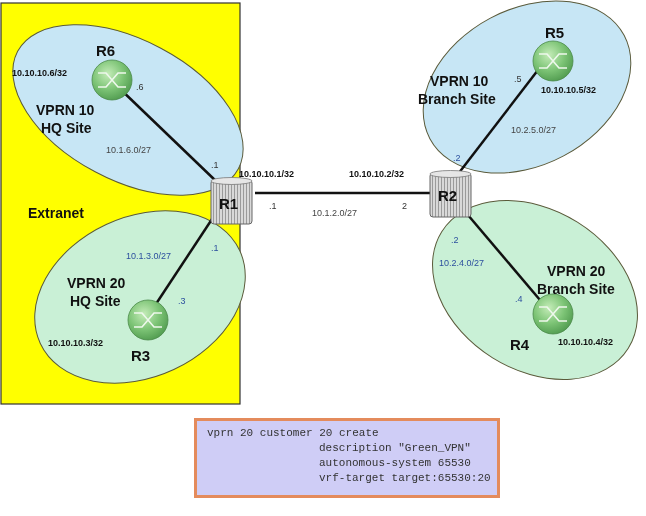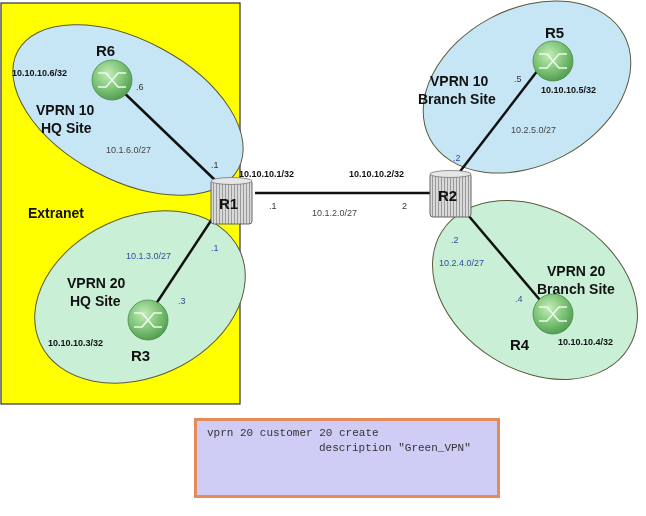--- a/index.html
+++ b/index.html
@@ -108,13 +108,15 @@
   <text class="lbl-if" x="402" y="209">2</text>
   <text class="lbl-ifb" x="453" y="161">.2</text>
   <text class="lbl-if" x="514" y="82">.5</text>
   <text class="lbl-ifb" x="451" y="243">.2</text>
   <text class="lbl-ifb" x="515" y="302">.4</text>
 </svg>
 
 <div class="code-box">
   <div class="code-line">vprn 20 customer 20 create</div>
   <div class="code-line ind">description "Green_VPN"</div>
+  <div class="code-line ind">autonomous-system 65530</div>
+  <div class="code-line ind">vrf-target target:65530:20</div>
 </div>
 
 </body></html>

